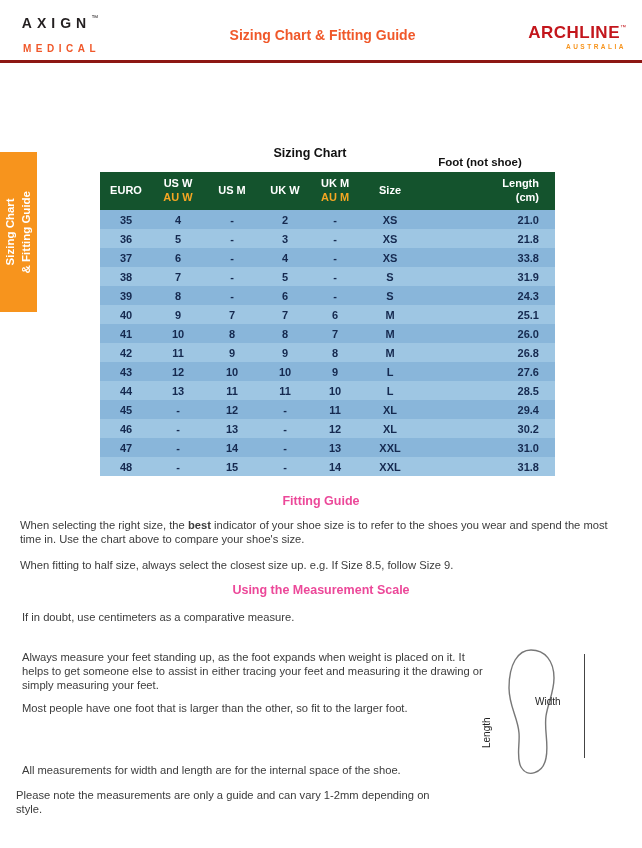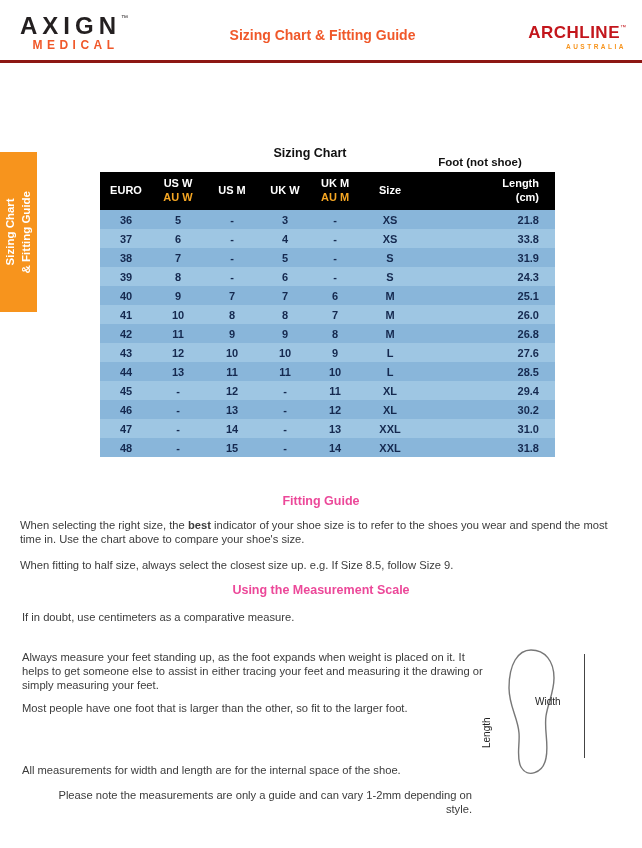--- a/index.html
+++ b/index.html
@@ -8,23 +8,23 @@
     position:relative;
     width:642px; height:848px;
     font-family:"Liberation Sans", sans-serif;
     color:#3b3b3b;
     overflow:hidden;
   }
 
   
   .header { position:absolute; top:0; left:0; width:642px; height:62px; background:#fff; }
   .axign { position:absolute; left:20px; top:14px; text-align:center; }
-  .axign-name { font-size:24px; font-weight:bold; letter-spacing:5px; color:#231f20; line-height:1; }
+  .axign-name { font-size:14px; font-weight:bold; letter-spacing:5px; color:#231f20; line-height:1; }
   .axign-tm { font-size:7px; vertical-align:top; letter-spacing:0; color:#231f20; }
-  .axign-sub { font-size:12px; color:#F0582A; font-weight:bold; letter-spacing:4.5px; margin-top:0; padding-left:3px; }
+  .axign-sub { font-size:10px; color:#F0582A; font-weight:bold; letter-spacing:4.5px; margin-top:11px; padding-left:3px; }
   .page-title {
     position:absolute; left:140px; top:27px; width:365px;
     text-align:center; color:#F0582A; font-size:14px; font-weight:bold;
   }
   .archline { position:absolute; right:16px; top:24px; text-align:right; }
   .archline-name { color:#C3161C; font-size:17px; font-weight:bold; letter-spacing:0.5px; line-height:1; }
   .archline-tm { font-size:6px; vertical-align:top; color:#C3161C; }
   .archline-sub { color:#F7941D; font-size:6.5px; font-weight:bold; letter-spacing:2.5px; margin-top:1px; }
   .divider { position:absolute; top:60px; left:0; width:642px; height:3px; background:#8D1713; }
 
@@ -45,21 +45,21 @@
   }
   .foot-note {
     position:absolute; left:405px; top:156px; width:150px;
     text-align:center; font-size:11.5px; font-weight:bold; color:#111;
   }
   table.sizing-table {
     position:absolute; left:100px; top:172px; width:455px;
     border-collapse:collapse; table-layout:fixed;
   }
   .sizing-table th, .sizing-table td { border:none; }
-  .sizing-table thead tr { background:#000000; }
+  .sizing-table thead tr { background:#14532d; }
   .sizing-table th {
     color:#fff; font-size:11px; font-weight:bold; text-align:center;
     height:38px; vertical-align:middle; line-height:1.25; padding:2px 0;
   }
   .sizing-table thead .accent { color:#F5A623; }
   .sizing-table td {
     height:19px; font-size:11px; font-weight:bold; color:#15294f;
     text-align:center; vertical-align:middle;
   }
   .sizing-table tbody tr:nth-child(odd)  { background:#89B6DA; }
@@ -79,21 +79,21 @@
   }
   .fitting-title { top:494px; }
   .measure-title { top:583px; }
   .para { position:absolute; font-size:11.2px; line-height:14px; color:#3b3b3b; }
   .p1 { top:518px; left:20px; width:604px; }
   .p2 { top:558px; left:20px; width:604px; }
   .p3 { top:610px; left:22px; width:604px; }
   .p4 { top:634px; left:22px; width:466px;margin-top:16px; }
   .p5 { top:701px; left:22px; width:466px; }
   .p6 { top:763px; left:22px; width:604px; }
-  .p7 { top:788px; left:32px; width:440px;text-align:right; }
+  .p7 { top:788px; left:16px; width:440px; }
   .bold { font-weight:bold; }
 
   
   .foot-diagram { position:absolute; left:485px; top:648px; width:108px; height:148px; }
   .foot-svg { position:absolute; left:10px; top:0; }
   .width-line { position:absolute; left:99px; top:6px; height:104px; border-left:1.5px solid #444; }
   .width-label { position:absolute; left:50px; top:48px; font-size:10px; color:#222; }
   .length-label {
     position:absolute; left:-4px; top:40px; height:60px;
     writing-mode:vertical-rl; transform:rotate(180deg);
@@ -154,20 +154,29 @@
           <div>Size</div>
         </th>
         <th>
           <div>Length</div>
           <div>(cm)</div>
         </th>
       </tr>
   </thead>
   <tbody>
       <tr>
+        <td>35</td>
+        <td>4</td>
+        <td>-</td>
+        <td>2</td>
+        <td>-</td>
+        <td>XS</td>
+        <td>21.0</td>
+      </tr>
+      <tr>
         <td>36</td>
         <td>5</td>
         <td>-</td>
         <td>3</td>
         <td>-</td>
         <td>XS</td>
         <td>21.8</td>
       </tr>
       <tr>
         <td>37</td>

